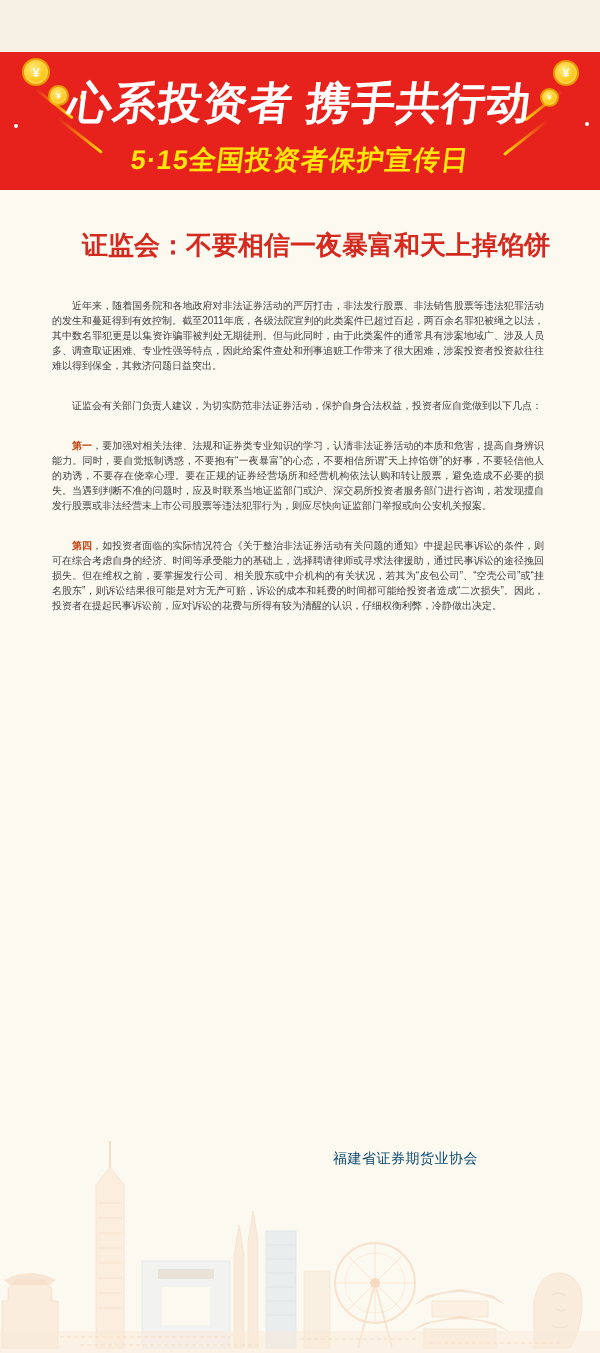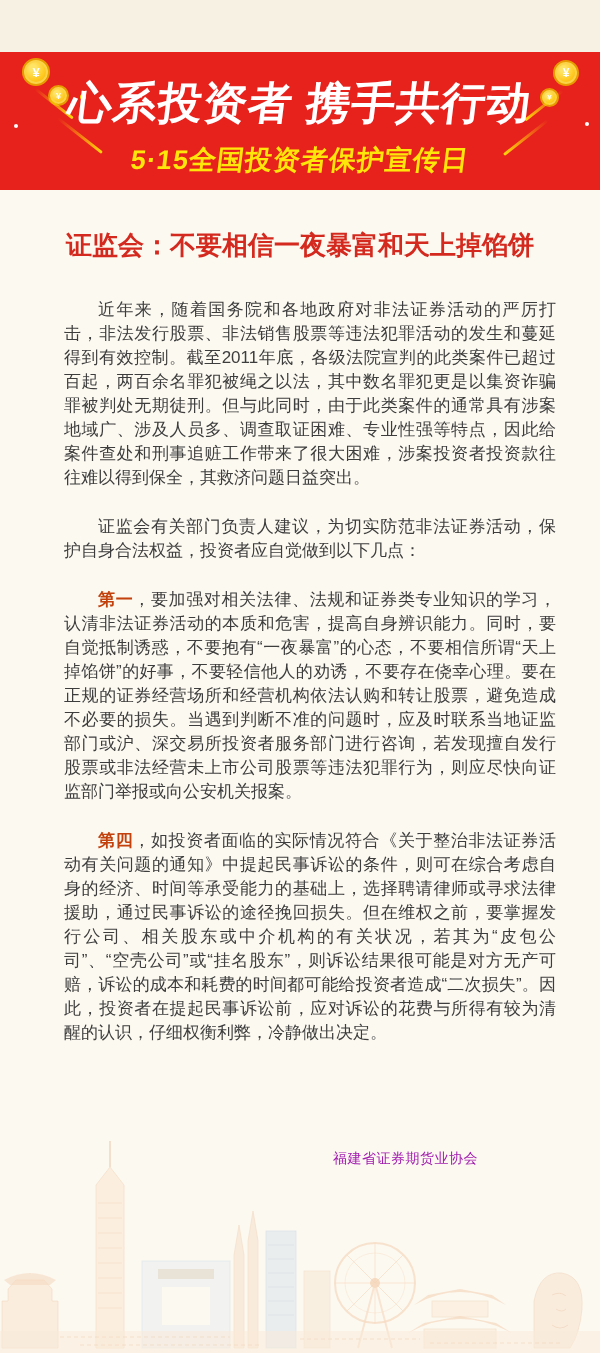--- a/index.html
+++ b/index.html
@@ -62,36 +62,36 @@
   .dot.w2{left:585px;top:70px;width:4px;height:4px;background:#ffffff;}
 
   
   .doc-title{
     margin:228px 28px 0 28px;
     text-align:center;
     color:#d4291e;
     font-size:26px;font-weight:800;
     white-space:nowrap;
   }
-  .doc-title{position:absolute;top:0;left:0;width:544px;margin:228px 28px 0 28px;}
+  .doc-title{position:absolute;top:0;left:16px;width:544px;margin:228px 28px 0 28px;}
   .content{
-    position:absolute;top:298px;left:64px;width:492px;
+    position:absolute;top:298px;left:52px;width:492px;
     color:#3d3d3d;
-    font-size:17px;line-height:24px;
+    font-size:10px;line-height:15px;
     text-align:justify;
   }
   .content p{
     margin:0 0 25px 0;
     text-indent:2em;
   }
   .content p strong{font-weight:800;color:#c2410c;}
   
   .signature{
     position:absolute;top:1142px;right:122px;
-    color:#a21caf;font-size:14px;line-height:32px;
+    color:#0c4a6e;font-size:14px;line-height:32px;
     text-align:left;
   }
   .signature .org1{letter-spacing:0.5px;}
   .signature .org2{letter-spacing:2px;}
   .signature .date{letter-spacing:3px;}
   
   .skyline{
     position:absolute;bottom:0;left:0;width:600px;height:220px;
     pointer-events:none;
   }

